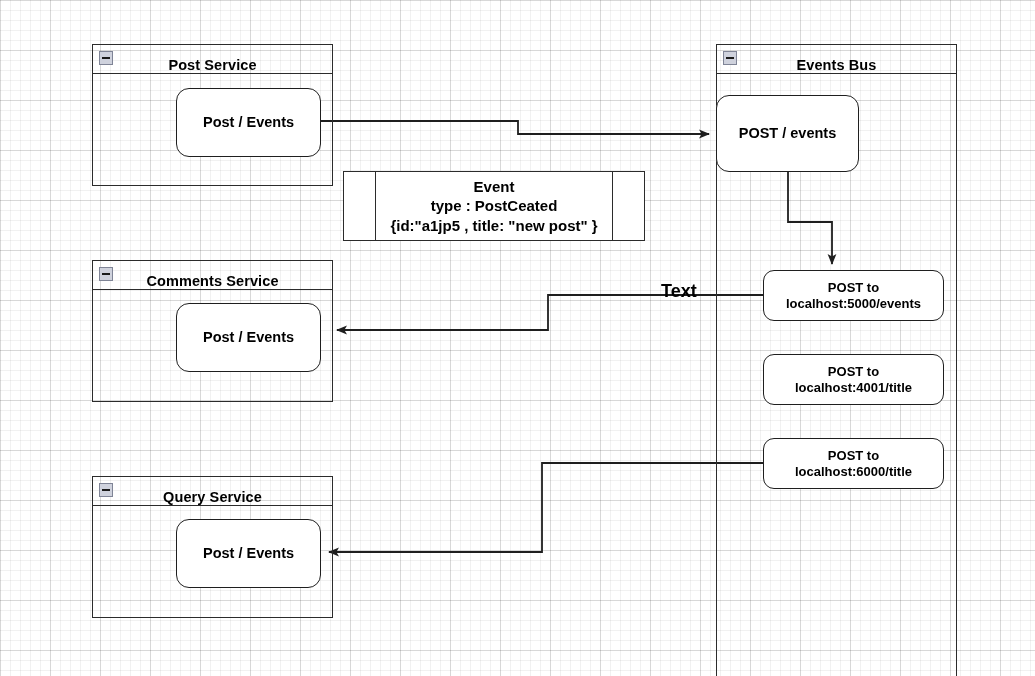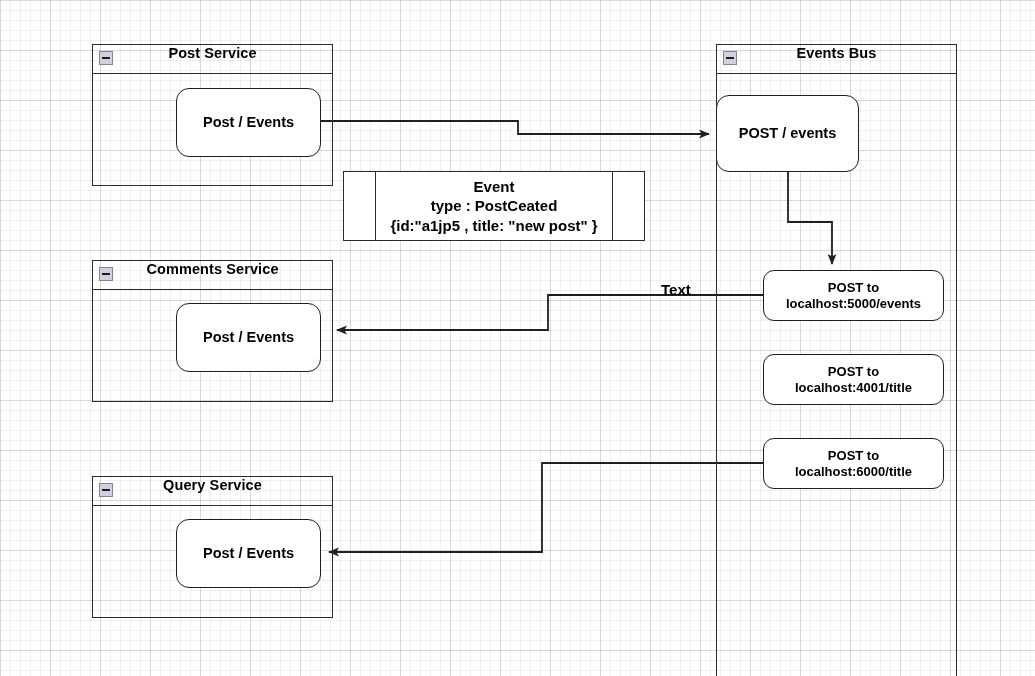--- a/index.html
+++ b/index.html
@@ -40,21 +40,21 @@
     background: transparent;
   }
   .container-title {
     position: absolute;
     left: 0;
     right: 0;
     top: 0;
     height: 28px;
     border-bottom: 1.6px solid #2b2b2b;
     display: flex;
-    align-items: flex-start;
+    align-items: flex-end;
     justify-content: center;
     font-size: 14.5px;
     font-weight: bold;
     color: #000000;
     letter-spacing: 0.1px;
     background: transparent;
   }
   .collapse-icon {
     position: absolute;
     left: 6px;
@@ -127,21 +127,21 @@
     font-size: 15px;
     font-weight: bold;
     color: #000000;
     line-height: 1.28;
     padding: 0 2px;
     white-space: nowrap;
   }
   
   .edge-label {
     position: absolute;
-    font-size: 15px;
+    font-size: 18px;
     font-weight: bold;
     color: #000000;
     background: transparent;
     white-space: nowrap;
   }
 </style>
 </head>
 <body>
 
 <div id="canvas">

